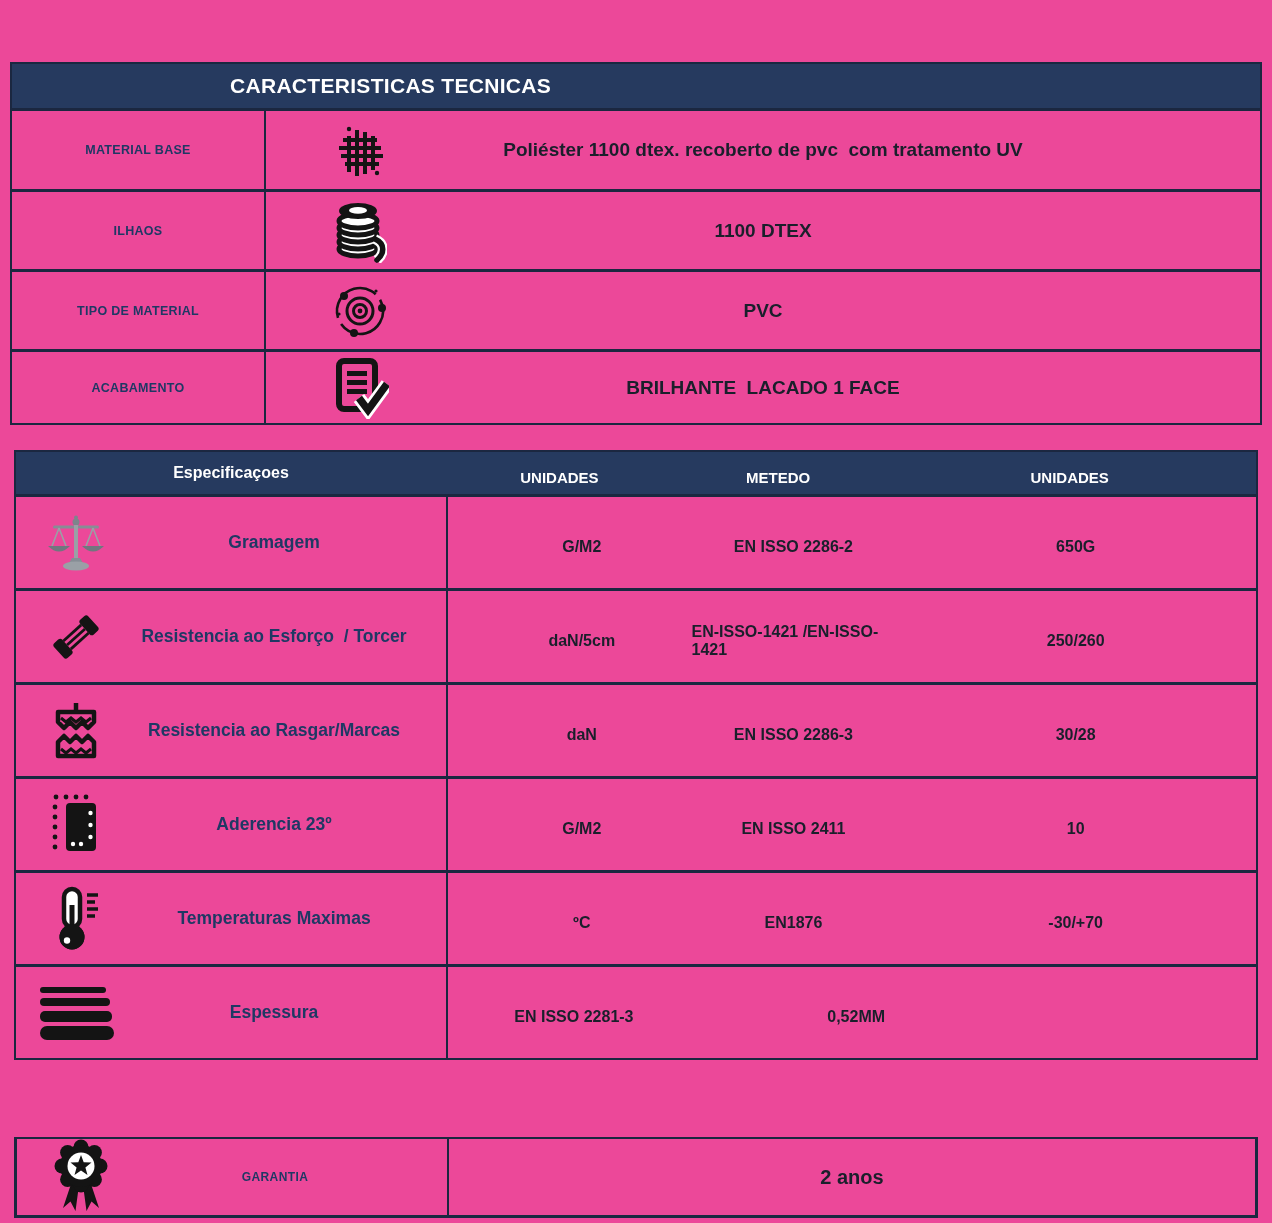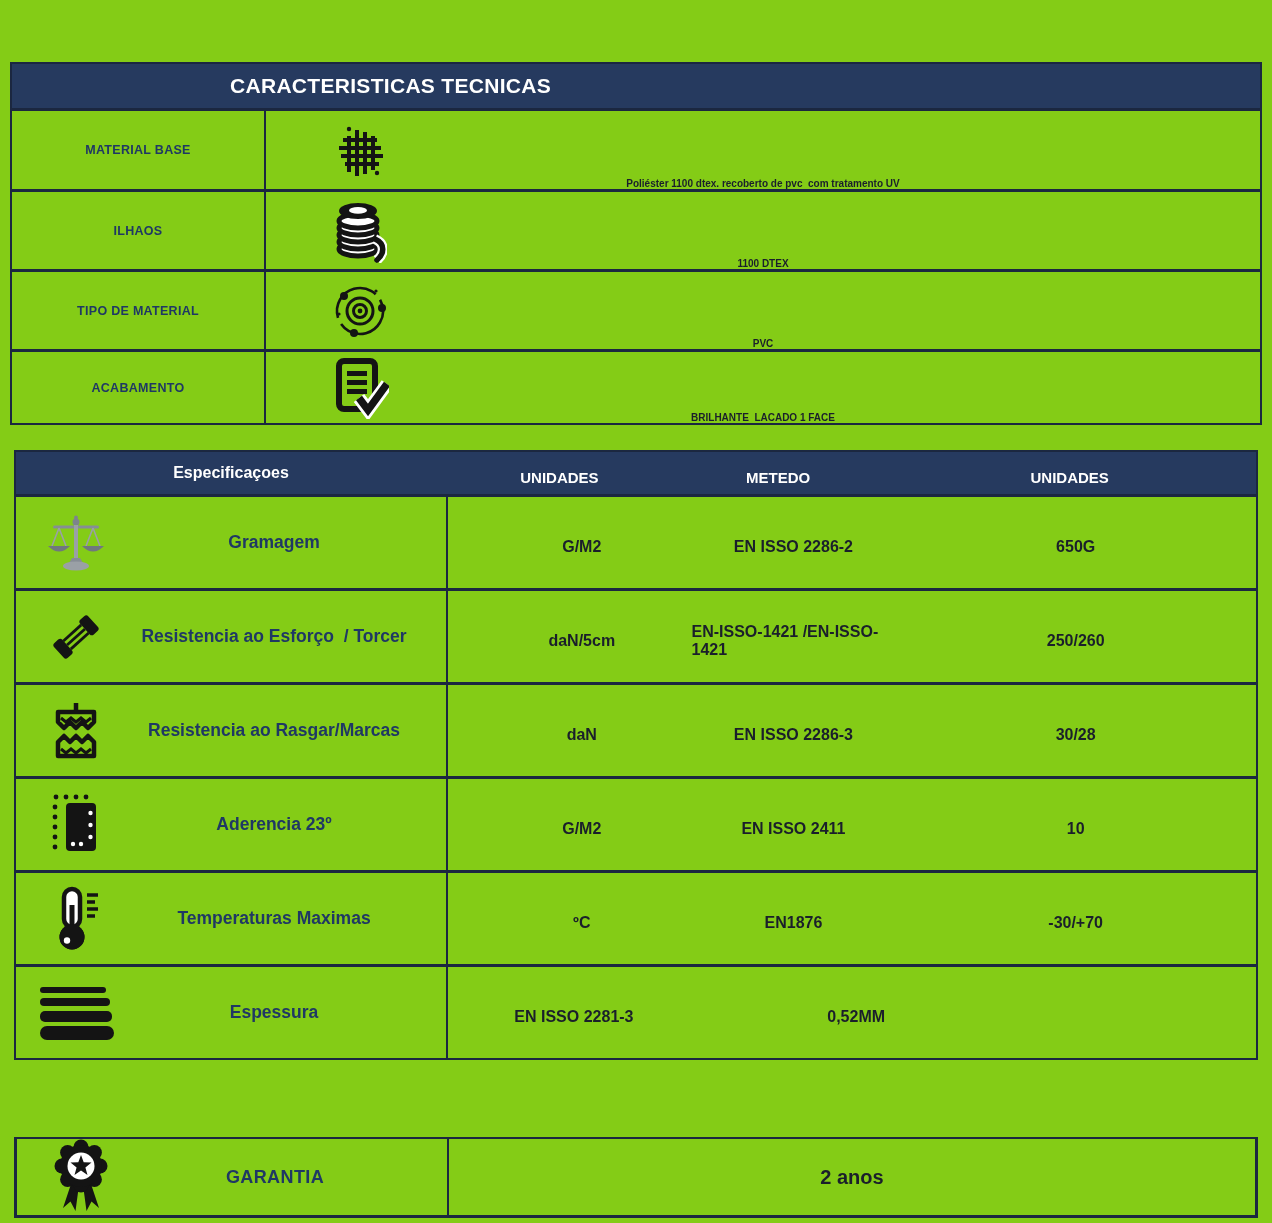--- a/index.html
+++ b/index.html
@@ -4,34 +4,34 @@
 <style>
   :root{
     --navy:#263A5F;
     --line:#1B2740;
     --blue:#1F3864;
     --dark:#1A1F2B;
     --ink:#141414;
   }
   html,body{margin:0;padding:0;background:#fff;}
   .sheet{
-    position:relative;width:1272px;height:1223px;background:#84cc16;
+    position:relative;width:1272px;height:1223px;background:#ec4899;
     font-family:"Liberation Sans",sans-serif;font-weight:bold;overflow:hidden;
   }
   
   .t1{position:absolute;top:62px;left:10px;width:1252px;border:2px solid var(--line);box-sizing:border-box;}
   .t1-header{height:44px;background:var(--navy);position:relative;}
   .t1-title{position:absolute;left:218px;top:50%;transform:translateY(-50%);
     color:#fff;font-size:21px;letter-spacing:.3px;white-space:pre;}
   .t1-row{display:flex;border-top:3px solid var(--line);}
   .rh1{height:78px}.rh2{height:77px}.rh3{height:77px}.rh4{height:71px}
   .t1-label{width:252px;border-right:2px solid var(--line);display:flex;align-items:center;justify-content:center;
     color:var(--blue);font-size:12.5px;letter-spacing:.3px;text-align:center;}
-  .t1-value{flex:1;position:relative;display:flex;align-items:flex-end;justify-content:center;
-    color:var(--dark);font-size:10px;white-space:pre-wrap;}
+  .t1-value{flex:1;position:relative;display:flex;align-items:center;justify-content:center;
+    color:var(--dark);font-size:19px;white-space:pre-wrap;}
   .t1-icon{position:absolute;left:62px;top:50%;transform:translateY(-50%);
     width:64px;height:66px;display:flex;align-items:center;justify-content:center;}
   
   .t2{position:absolute;top:450px;left:14px;width:1244px;border:2px solid var(--line);box-sizing:border-box;}
   .t2-header{display:flex;background:var(--navy);height:42px;color:#fff;}
   .t2-h1{width:430px;display:flex;align-items:center;justify-content:center;font-size:16px;}
   .cols{flex:1;display:flex;}
   .cu{width:28%}.cm{width:26%}.cn{width:46%}
   .cols>div{display:flex;align-items:center;justify-content:center;margin-top:8px;}
   .t2-header .cols>div{font-size:15px;}
@@ -40,21 +40,21 @@
   .t2-icon{position:absolute;left:14px;top:50%;transform:translateY(-50%);
     width:92px;display:flex;align-items:center;justify-content:center;}
   .t2-label{flex:1;margin-left:86px;text-align:center;color:var(--blue);font-size:17.5px;white-space:pre-wrap;}
   .t2-row .cols>div{color:var(--dark);font-size:16px;white-space:pre-wrap;}
   
   .w{position:absolute;top:1137px;left:14px;width:1244px;height:81px;border:3px solid var(--line);
     border-top-width:2px;box-sizing:border-box;display:flex;}
   .w-left{width:430px;border-right:2px solid var(--line);position:relative;display:flex;align-items:center;}
   .w-icon{position:absolute;left:22px;top:50%;transform:translateY(-50%);
     width:84px;display:flex;align-items:center;justify-content:center;}
-  .w-label{flex:1;margin-left:86px;text-align:center;color:var(--blue);font-size:18px;letter-spacing:.4px;}
+  .w-label{flex:1;margin-left:86px;text-align:center;color:var(--blue);font-size:12px;letter-spacing:.4px;}
   .w-value{flex:1;display:flex;align-items:center;justify-content:center;color:var(--dark);font-size:20px;}
   svg{display:block;}
 </style>
 </head>
 <body>
 
 <div class="sheet">
 
   <div class="t1">
     <div class="t1-header">

